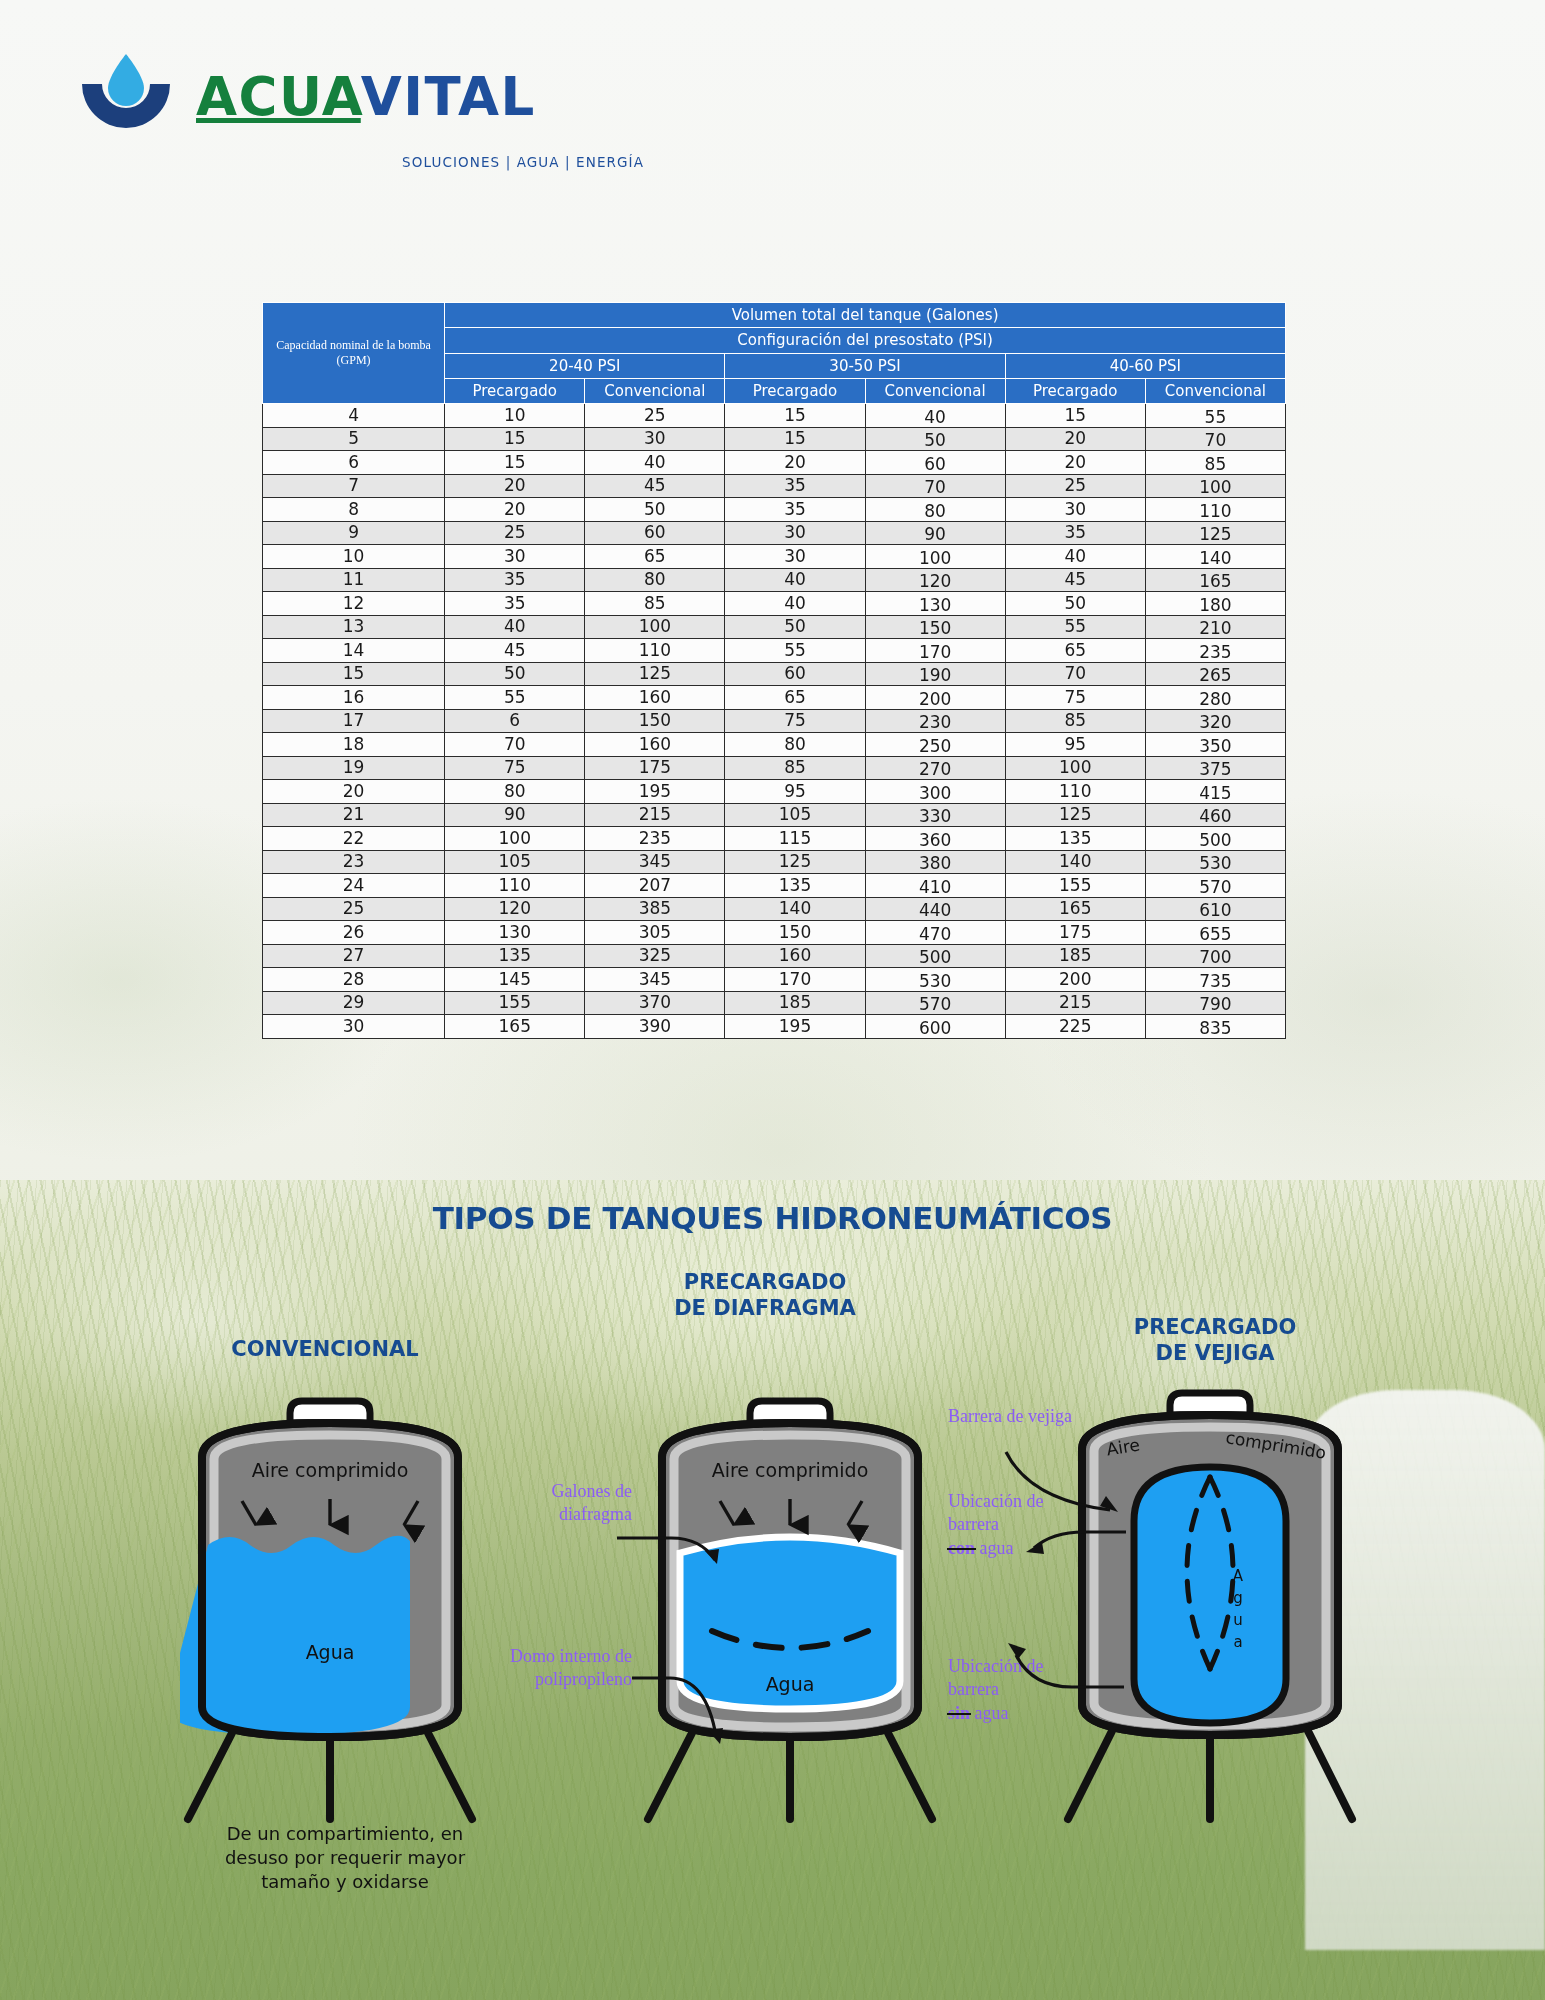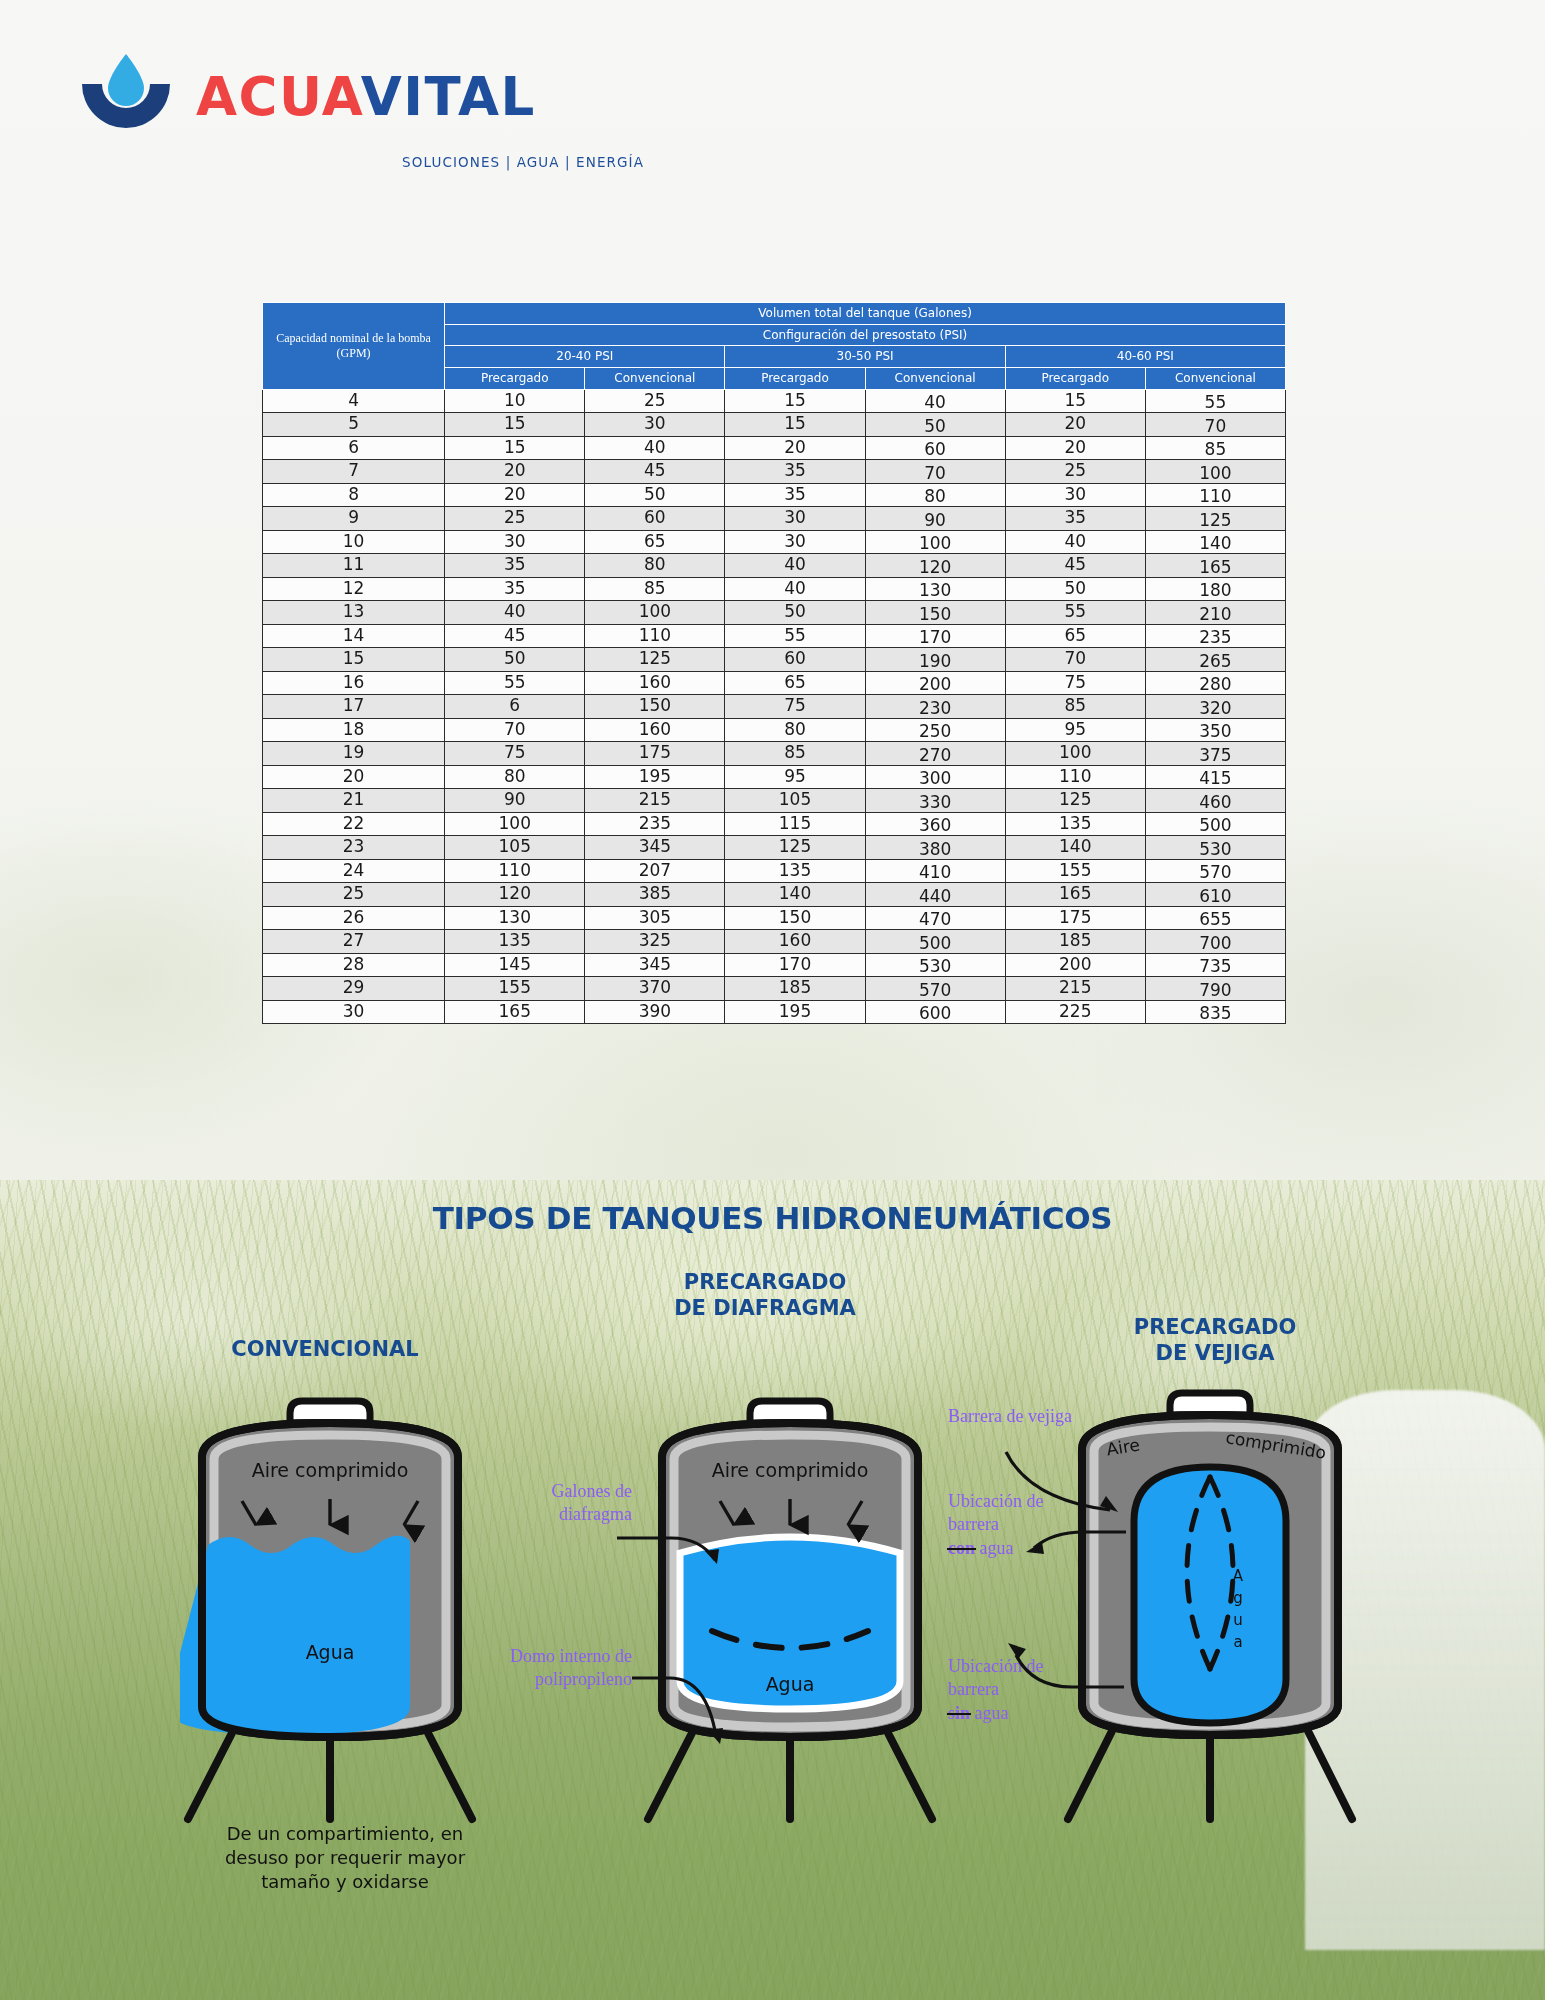--- a/index.html
+++ b/index.html
@@ -53,21 +53,21 @@
 
   
   .logo { position: absolute; left: 78px; top: 42px; width: 470px; height: 105px; }
   .logo-mark { position: absolute; left: 0; top: 8px; width: 96px; height: 78px; }
   .logo-word {
     position: absolute; left: 118px; top: 28px;
     font-family: "DejaVu Sans", sans-serif;
     font-weight: 700; font-size: 53px; letter-spacing: 1.5px;
     line-height: 1;
   }
-  .lw-a { color: #ef4444; } .lw-b { color: #1f4f9c; }
+  .lw-a { color: #15803d; text-decoration: underline; } .lw-b { color: #1f4f9c; }
   .logo-sub {
     position: absolute; left: 118px; top: 92px; width: 448px;
     text-align: right;
     font-family: "DejaVu Sans", sans-serif;
     font-weight: 400; font-size: 13.5px; letter-spacing: 1.1px; color: #1f4f9c; margin-top: 20px;
   }
 
   
   .h-main {
     position: absolute; left: 0; top: 198px; width: 1545px; text-align: center;
@@ -78,21 +78,21 @@
     position: absolute; left: 0; top: 1200px; width: 1545px; text-align: center;
     font-family: "DejaVu Sans", sans-serif;
     font-weight: 700; font-size: 31px; letter-spacing: -0.3px; color: #164b91;
   }
 
   
   .tbl-wrap { position: absolute; left: 262px; top: 302px; width: 1024px; }
   table.dim { border-collapse: collapse; width: 1024px; table-layout: fixed;
     font-family: "DejaVu Sans", sans-serif; }
   table.dim th {
-    background: #2a6ec4; color: #fff; font-weight: 400; font-size: 12px;
+    background: #2a6ec4; color: #fff; font-weight: 400; font-size: 15px;
     border: 1.3px solid #ffffff; padding: 3px 4px; line-height: 1.22;
   }
   table.dim th.gpm { vertical-align: middle; font-size: 12px; font-family: Liberation Serif, serif; }
   table.dim td {
     border: 1.4px solid #2b2b2b; text-align: center; font-size: 17px;
     color: #1a1a1a; padding: 1px 2px; height: 23.5px; line-height: 1.05;
   }
   table.dim tr.odd td { background: #fcfcfc; }
   table.dim tr.even td { background: #e6e6e6; }
   table.dim td.last { vertical-align: bottom; padding-bottom: 0px; }

